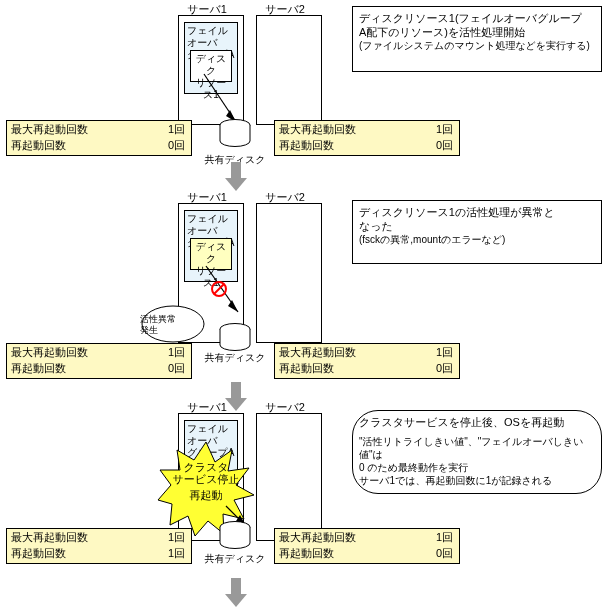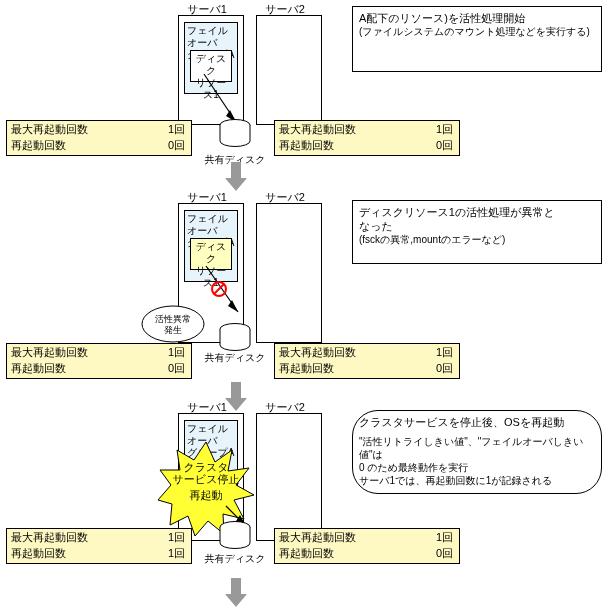--- a/index.html
+++ b/index.html
@@ -103,21 +103,21 @@
     font-size: 11px;
     line-height: 11px;
     text-align: center;
     white-space: nowrap;
     color: #000000;
   }
   .ellipse-text {
     position: absolute;
     font-size: 9px;
     line-height: 11px;
-    text-align: center;
+    text-align: left;
     white-space: nowrap;
   }
   svg { display: block; overflow: visible; }
 </style>
 </head>
 <body>
 
 <div class="server-label" style="left:172px; top:2px; width:70px;">サーバ1</div>
 <div class="server-label" style="left:250px; top:2px; width:70px;">サーバ2</div>
 
@@ -160,20 +160,21 @@
     <span>最大再起動回数</span>
     <span>1回</span>
   </div>
   <div class="row">
     <span>再起動回数</span>
     <span>0回</span>
   </div>
 </div>
 
 <div class="note" style="left:352px; top:6px; width:250px; height:66px;">
+  <div>ディスクリソース1(フェイルオーバグループ</div>
   <div>A配下のリソース)を活性処理開始</div>
   <div class="small">(ファイルシステムのマウント処理などを実行する)</div>
 </div>
 
 <svg class="down-arrow" style="left:225px; top:162px;" width="22" height="30">
   <rect x="6" y="0" width="10" height="17" fill="#999999"></rect>
   <polygon points="0,16 22,16 11,29" fill="#999999"></polygon>
 </svg>
 
 <div class="server-label" style="left:172px; top:190px; width:70px;">サーバ1</div>

